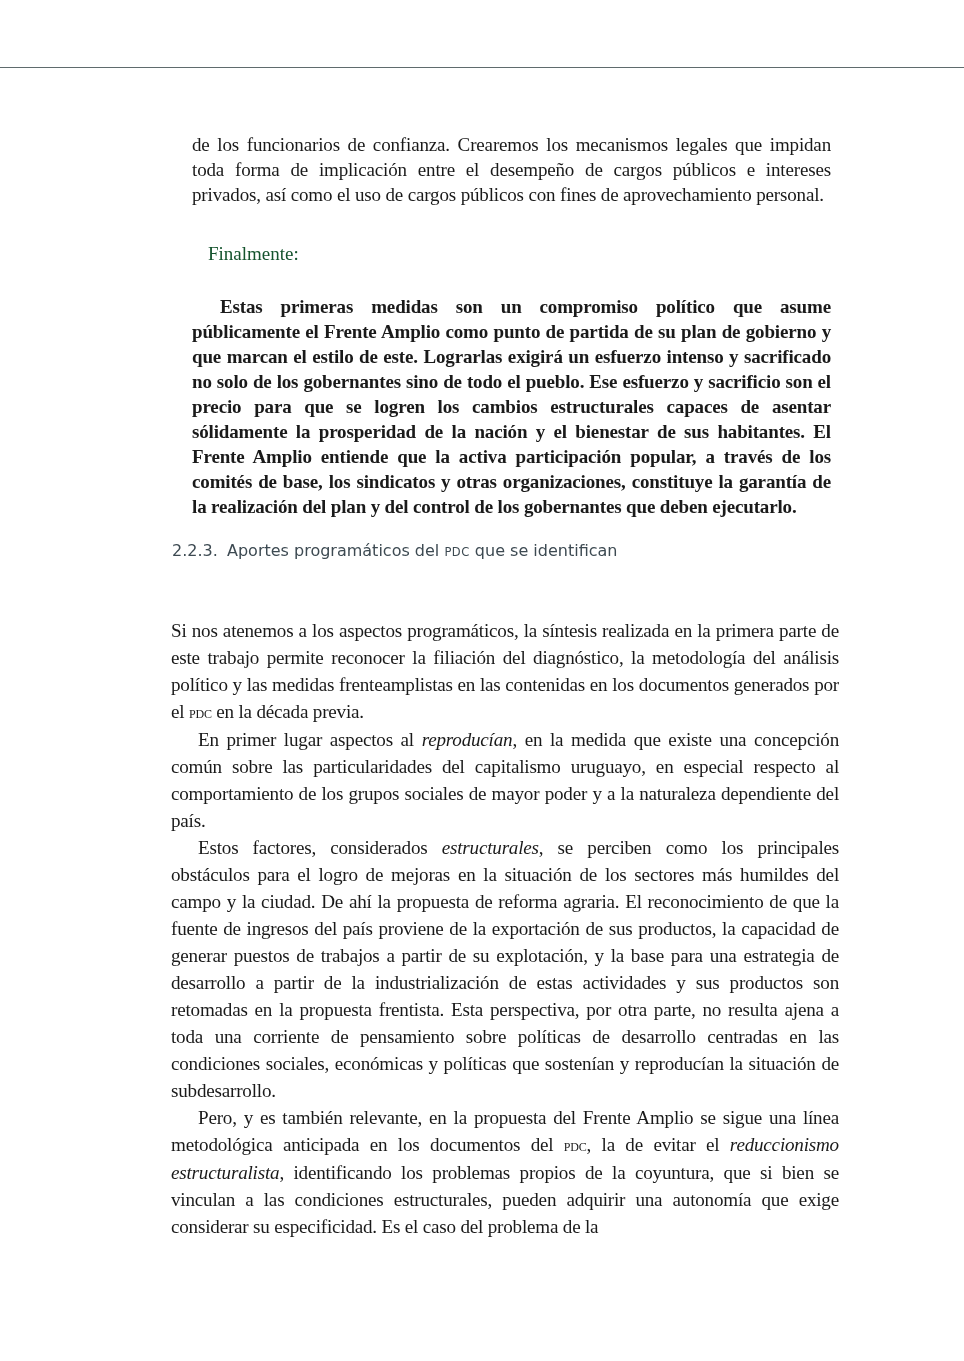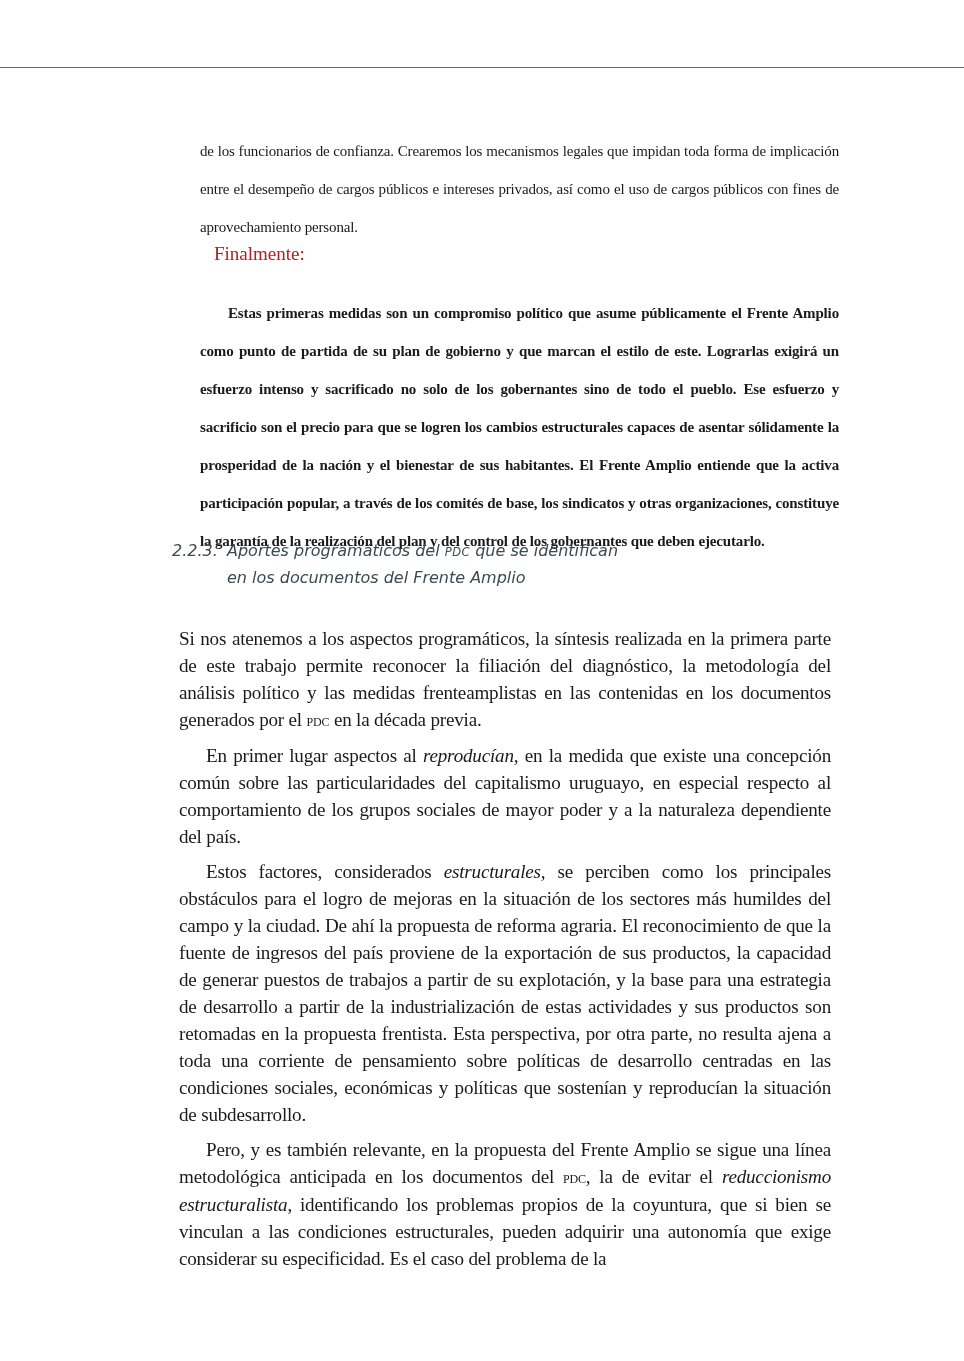--- a/index.html
+++ b/index.html
@@ -18,45 +18,44 @@
     .top-rule {
       position: absolute;
       left: 0;
       top: 67px;
       width: 964px;
       height: 0;
       border-top: 1.5px solid #5f6b6d;
     }
     .quote {
       position: absolute;
-      left: 200px;
+      left: 192px;
       width: 639px;
-      font-size: 15px;
-      line-height: 38px;
+      font-size: 19px;
+      line-height: 25px;
       text-align: justify;
       letter-spacing: -0.15px;
     }
     .quote p { margin: 0; }
     .quote.q1 { top: 132px; }
     .quote.q2 { top: 294px; font-weight: bold; }
     .quote.q2 p { text-indent: 28px; }
     .finalmente {
       position: absolute;
-      left: 214px;
+      left: 208px;
       top: 240px;
       font-size: 19px;
       line-height: 27px;
-      color: #b91c1c;
+      color: #14532d;
     }
     .section-heading {
       position: absolute;
       left: 172px;
       top: 538px;
       font-family: "DejaVu Sans", "Liberation Sans", sans-serif;
-      font-style: italic;
       color: #3d4a52;
       font-size: 16px;
       line-height: 25px;
     }
     .section-heading .num {
       display: inline-block;
       width: 55px;
     }
     .section-heading .line2 {
       padding-left: 55px;
@@ -76,21 +75,21 @@
     .body-text {
       position: absolute;
       left: 171px;
       top: 617px;
       width: 668px;
       font-size: 19.1px;
       line-height: 27px;
       text-align: justify;
       letter-spacing: -0.2px;
     }
-    .body-text p { margin: 8px; }
+    .body-text p { margin: 0; }
     .body-text p.indent { text-indent: 27px; }
     .body-text em, .quote em { font-style: italic; }
   </style>
 </head>
 <body>
 
 <div class="top-rule"></div>
 
 <div class="quote q1">
   <p>de los funcionarios de confianza. Crearemos los mecanismos legales que impidan toda forma de implicación entre el desempeño de cargos públicos e intereses privados, así como el uso de cargos públicos con fines de aprovechamiento personal.</p>
@@ -99,21 +98,20 @@
 <div class="finalmente">Finalmente:</div>
 
 <div class="quote q2">
   <p>Estas primeras medidas son un compromiso político que asume públicamente el Frente Amplio como punto de partida de su plan de gobierno y que marcan el estilo de este. Lograrlas exigirá un esfuerzo intenso y sacrificado no solo de los gobernantes sino de todo el pueblo. Ese esfuerzo y sacrificio son el precio para que se logren los cambios estructurales capaces de asentar sólidamente la prosperidad de la nación y el bienestar de sus habitantes. El Frente Amplio entiende que la activa participación popular, a través de los comités de base, los sindicatos y otras organizaciones, constituye la garantía de la realización del plan y del control de los gobernantes que deben ejecutarlo.</p>
 </div>
 
 <div class="section-heading">
   <span class="num">2.2.3.</span><span>Aportes programáticos del</span>
   <span class="sc">PDC</span>
   <span>que se identifican</span>
-  <span class="line2">en los documentos del Frente Amplio</span>
 </div>
 
 <div class="body-text">
   <p><span>Si nos atenemos a los aspectos programáticos, la síntesis realizada en la primera parte de este trabajo permite reconocer la filiación del diagnóstico, la metodología del análisis político y las medidas frenteamplistas en las contenidas en los documentos generados por el </span><span class="sc">PDC</span><span> en la década previa.</span></p>
   <p class="indent"><span>En primer lugar aspectos al </span><em>reproducían</em><span>, en la medida que existe una concepción común sobre las particularidades del capitalismo uruguayo, en especial respecto al comportamiento de los grupos sociales de mayor poder y a la naturaleza dependiente del país.</span></p>
   <p class="indent"><span>Estos factores, considerados </span><em>estructurales</em><span>, se perciben como los principales obstáculos para el logro de mejoras en la situación de los sectores más humildes del campo y la ciudad. De ahí la propuesta de reforma agraria. El reconocimiento de que la fuente de ingresos del país proviene de la exportación de sus productos, la capacidad de generar puestos de trabajos a partir de su explotación, y la base para una estrategia de desarrollo a partir de la industrialización de estas actividades y sus productos son retomadas en la propuesta frentista. Esta perspectiva, por otra parte, no resulta ajena a toda una corriente de pensamiento sobre políticas de desarrollo centradas en las condiciones sociales, económicas y políticas que sostenían y reproducían la situación de subdesarrollo.</span></p>
   <p class="indent"><span>Pero, y es también relevante, en la propuesta del Frente Amplio se sigue una línea metodológica anticipada en los documentos del </span><span class="sc">PDC</span><span>, la de evitar el </span><em>reduccionismo estructuralista</em><span>, identificando los problemas propios de la coyuntura, que si bien se vinculan a las condiciones estructurales, pueden adquirir una autonomía que exige considerar su especificidad. Es el caso del problema de la</span></p>
 </div>
 
 </body></html>

